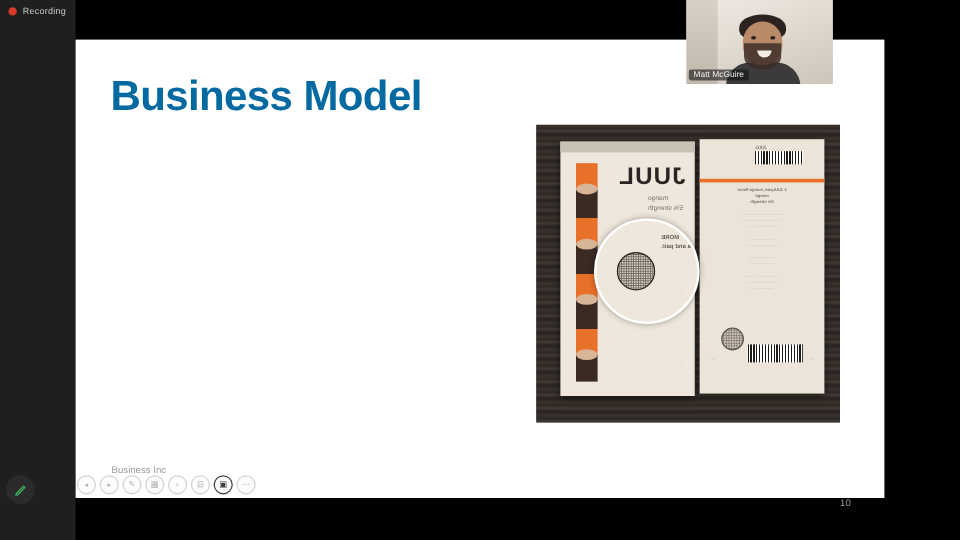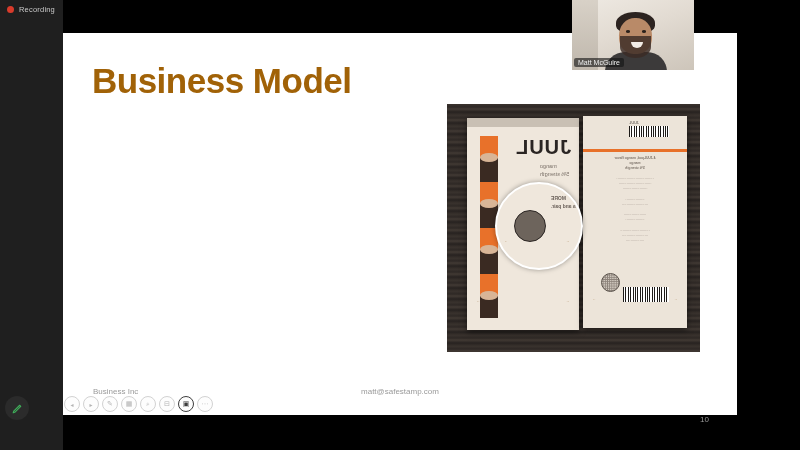--- a/index.html
+++ b/index.html
@@ -33,21 +33,21 @@
     display:flex;align-items:center;justify-content:center;
   }
 
   
   .slide{
     position:absolute;left:63px;top:33px;
     width:674px;height:382px;background:#fff;
   }
   .slide-title{
     position:absolute;left:29px;top:28px;
-    font-size:35px;font-weight:bold;color:#a16207;
+    font-size:35px;font-weight:bold;color:#0369a1;
     letter-spacing:-.5px;
   }
   .slide-body{
     position:absolute;left:30px;top:133px;width:305px;
     font-size:18.5px;line-height:24.5px;color:#1a1a1a;
   }
   .hl{color:#3fa0e8;font-weight:bold;}
 
   
   .photo{
@@ -285,21 +285,20 @@
           <span>a and pair.</span>
         </div>
         <div class="mag-stamp"></div>
         <div class="mag-flap"></div>
       </div>
 
     </div>
 
     <div class="foot">
       <span class="foot-left">Business Inc</span>
-      <span class="foot-mid">matt@safestamp.com</span>
       <span class="foot-right">10</span>
     </div>
   </div>
 
   <div class="ctrlbar">
     <div class="ctrl" style="font-size:6px">◂</div>
     <div class="ctrl" style="font-size:6px">▸</div>
     <div class="ctrl" style="font-size:7px">✎</div>
     <div class="ctrl" style="font-size:7px">▦</div>
     <div class="ctrl" style="font-size:7px">⌕</div>

